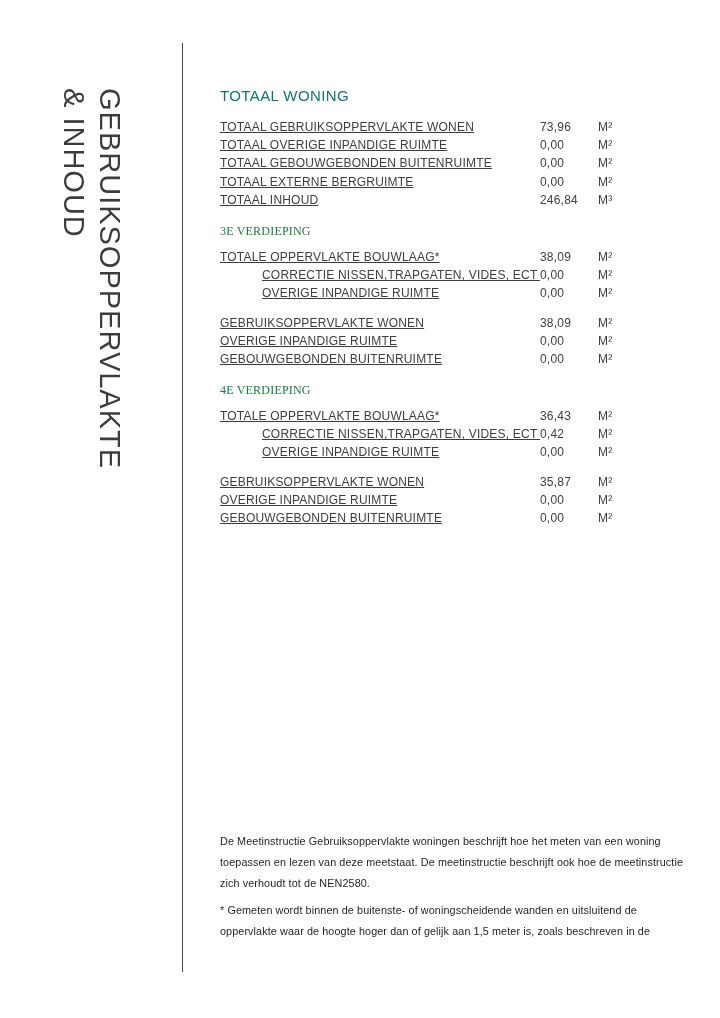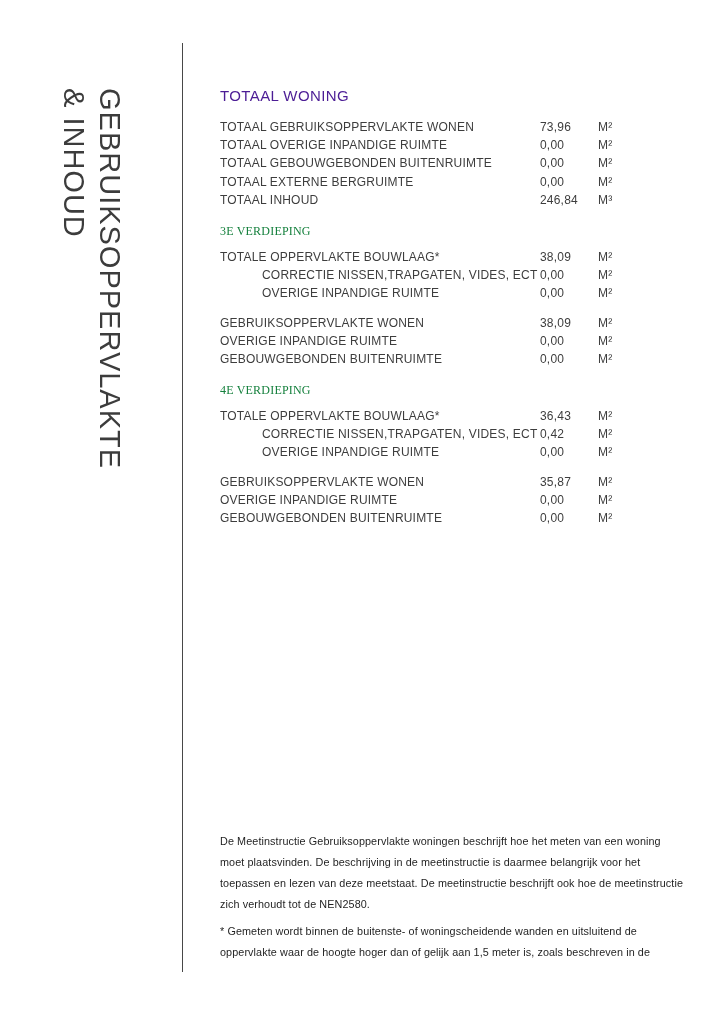--- a/index.html
+++ b/index.html
@@ -42,38 +42,38 @@
     left: 220px;
     top: 88px;
     width: 402px;
     color: #3d3d3d;
   }
   .main-heading {
     font-size: 15px;
     line-height: 16px;
     letter-spacing: 0.4px;
     margin-bottom: 16px;
-    color: #4c1d95;
+    color: #0f766e;
   }
   .sub-heading {
     font-size: 12px;
     line-height: 13px;
     letter-spacing: 0.2px;
     margin: 14px 0 12px 0;
     color: #15803d;
     font-family: Liberation Serif, serif;
   }
   .row {
     display: flex;
     align-items: baseline;
     height: 18.2px;
     font-size: 12px;
     letter-spacing: 0.2px;
   }
-  .row .lbl { flex: 1; white-space: nowrap; overflow: hidden; }
+  .row .lbl { flex: 1; white-space: nowrap; overflow: hidden; text-decoration: underline; }
   .row .lbl.indent { padding-left: 42px; }
   .row .val { width: 52px; white-space: nowrap; }
   .row .unit { width: 24px; margin-left: 6px; text-align: left; white-space: nowrap; }
   .group-gap { margin-top: 11px; }
 
   
   .footer {
     position: absolute;
     left: 220px;
     top: 831px;
@@ -194,21 +194,20 @@
       <span class="lbl">GEBOUWGEBONDEN BUITENRUIMTE</span>
       <span class="val">0,00</span>
       <span class="unit">M²</span>
     </div>
 
   </div>
 
   <div class="footer">
     <div class="para1">
       <div class="fline">De Meetinstructie Gebruiksoppervlakte woningen beschrijft hoe het meten van een woning</div>
-      <div class="fline">moet plaatsvinden. De beschrijving in de meetinstructie is daarmee belangrijk voor het</div>
       <div class="fline">toepassen en lezen van deze meetstaat. De meetinstructie beschrijft ook hoe de meetinstructie</div>
       <div class="fline">zich verhoudt tot de NEN2580.</div>
     </div>
     <div class="para2">
       <div class="fline">* Gemeten wordt binnen de buitenste- of woningscheidende wanden en uitsluitend de</div>
       <div class="fline">oppervlakte waar de hoogte hoger dan of gelijk aan 1,5 meter is, zoals beschreven in de</div>
     </div>
   </div>
 
 </div>

